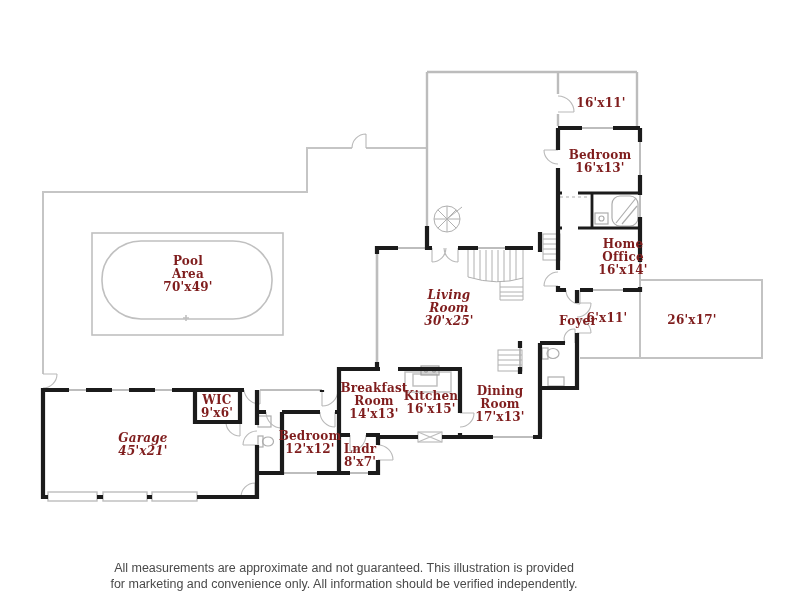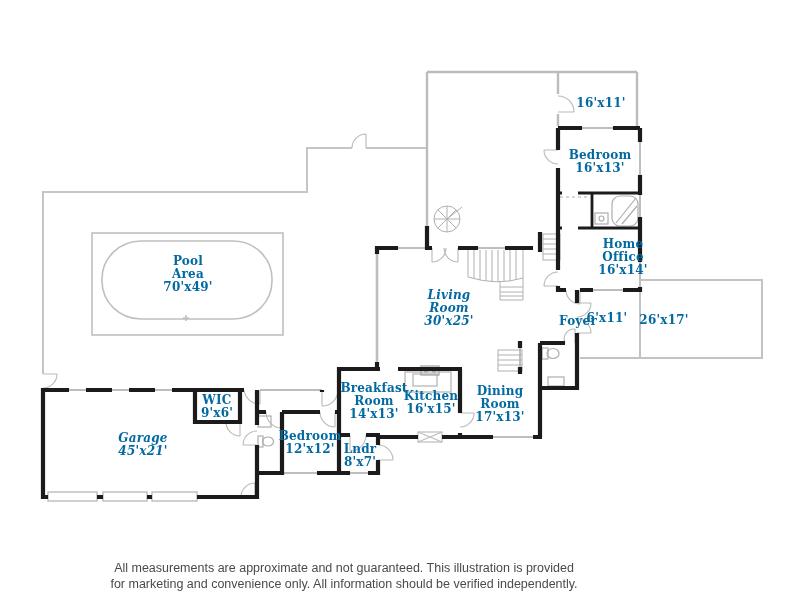--- a/index.html
+++ b/index.html
@@ -21,21 +21,21 @@
     top: 0;
   }
   .room-label {
     position: absolute;
     transform: translate(-50%, -50%);
     text-align: center;
     font-family: "DejaVu Serif", serif;
     font-weight: bold;
     font-size: 12px;
     line-height: 1.08;
-    color: #0369a1;
+    color: #7f1d1d;
     white-space: pre-line;
     letter-spacing: 0.2px;
   }
   .disclaimer {
     position: absolute;
     left: 0;
     top: 561px;
     width: 688px;
     text-align: center;
     font-family: "Liberation Sans", sans-serif;
@@ -211,21 +211,21 @@
   <div class="room-label" style="left:600px; top:162px;">Bedroom
 16'x13'</div>
   <div class="room-label" style="left:599px; top:257px;margin-left:24px;">Home
 Office
 16'x14'</div>
   <div class="room-label" style="left:449px; top:308px;font-style:italic;">Living
 Room
 30'x25'</div>
   <div class="room-label" style="left:578px; top:321px;">Foyer</div>
   <div class="room-label" style="left:607px; top:318px;">6'x11'</div>
-  <div class="room-label" style="left:664px; top:320px;">26'x17'</div>
+  <div class="room-label" style="left:692px; top:320px;">26'x17'</div>
   <div class="room-label" style="left:374px; top:401px;">Breakfast
 Room
 14'x13'</div>
   <div class="room-label" style="left:431px; top:403px;">Kitchen
 16'x15'</div>
   <div class="room-label" style="left:500px; top:404px;">Dining
 Room
 17'x13'</div>
   <div class="room-label" style="left:217px; top:407px;">WIC
 9'x6'</div>

